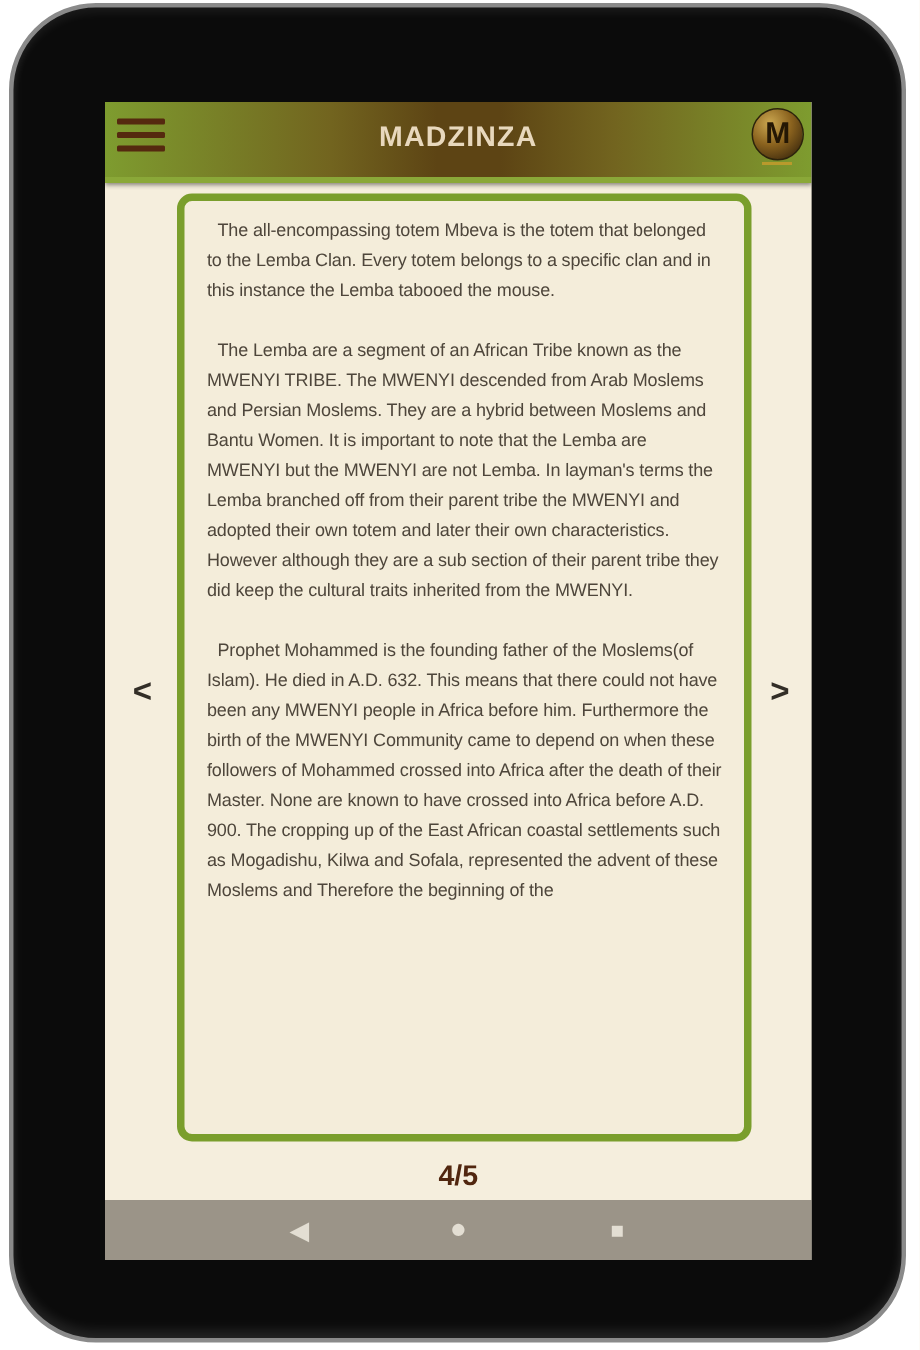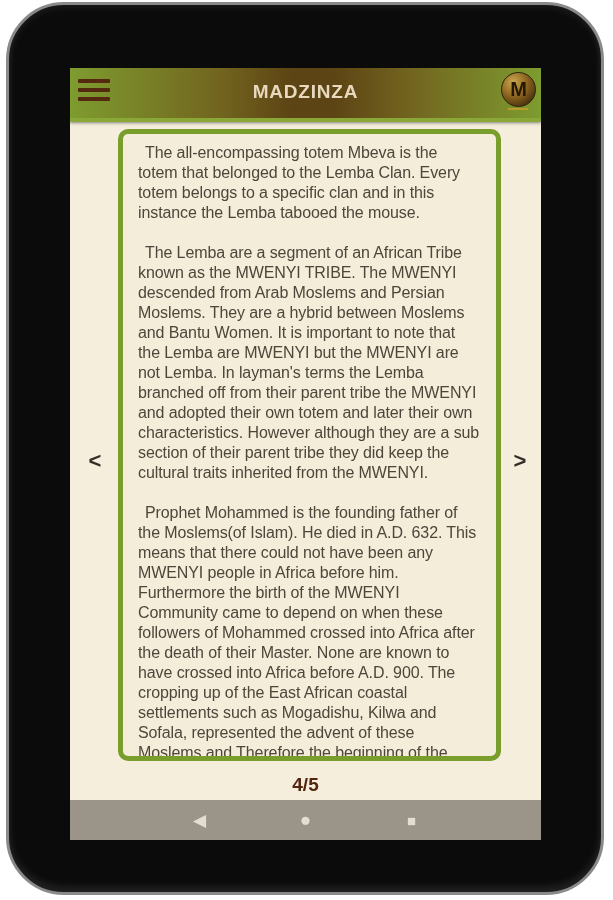--- a/index.html
+++ b/index.html
@@ -116,21 +116,21 @@
     width: 383px; height: 632px;
     box-sizing: border-box;
     background: #f4edda;
     border: 5px solid var(--card-border);
     border-radius: 10px;
     padding: 9px 15px 0 15px;
     overflow: hidden;
   }
   .text-card p {
     margin: 0 0 20px 0;
-    font-size: 16px;
+    font-size: 12px;
     line-height: 20px;
     letter-spacing: -0.1px;
     color: var(--body-text);
     text-indent: 7px;
   }
   .page-nav-button {
     position: absolute;
     top: 322px;
     width: 34px; height: 34px;
     padding: 0; border: 0; background: transparent;

